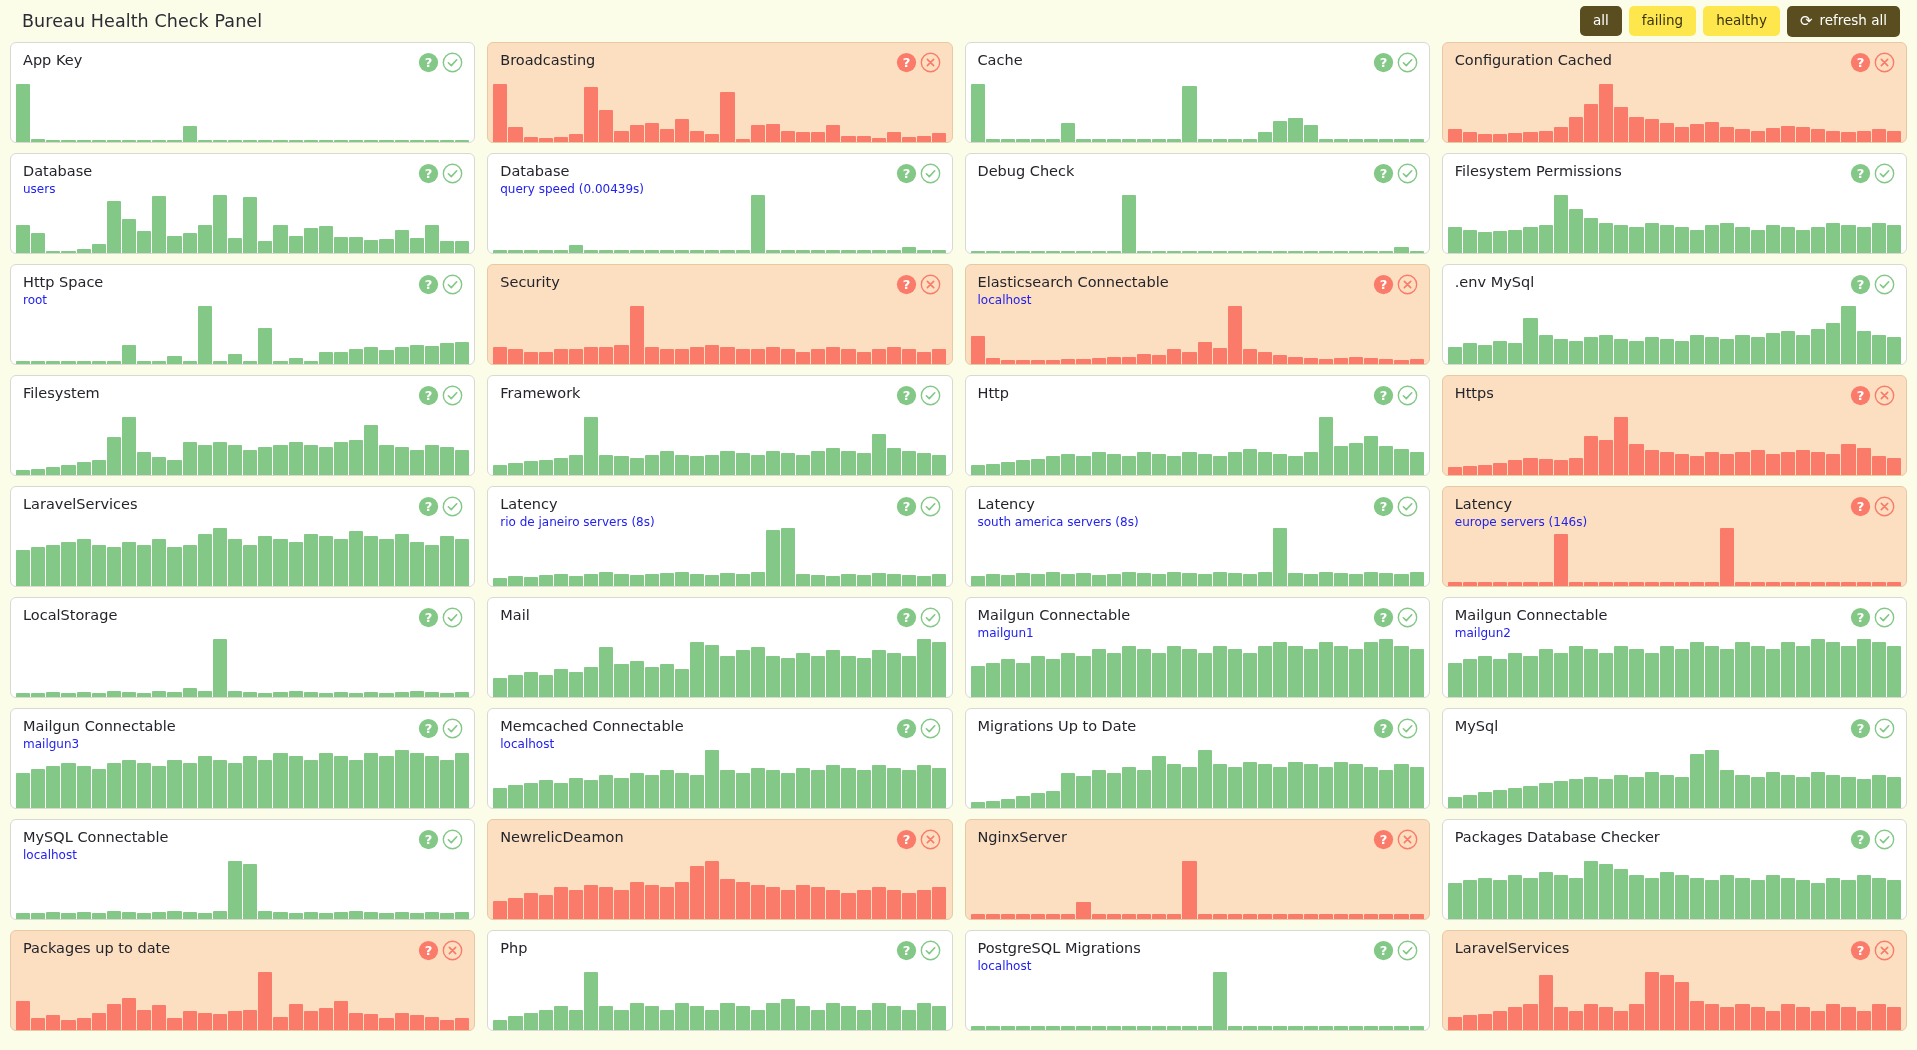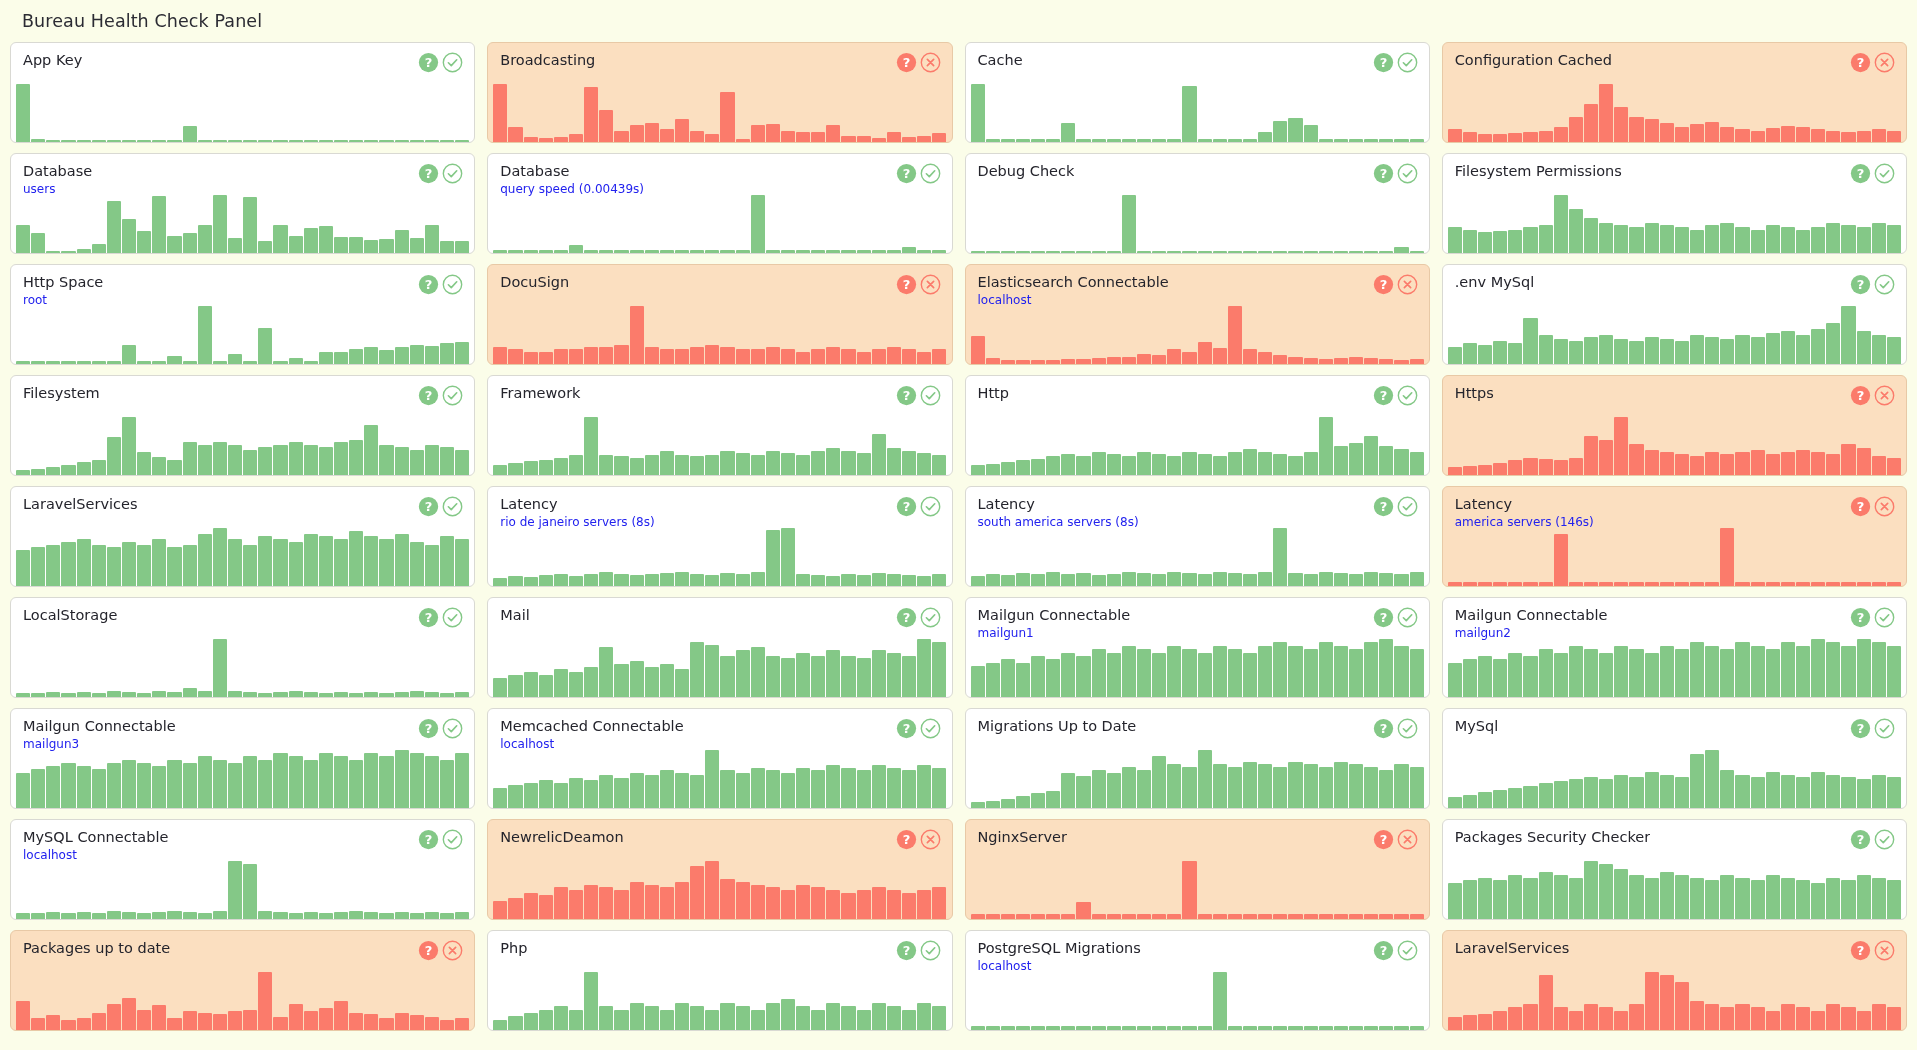--- a/index.html
+++ b/index.html
@@ -148,20 +148,35 @@
   }
   .card.failing .bar { background: #fb7b6b; }
 </style>
 </head>
 <body>
 
 <div class="page">
 
   <div class="topbar">
     <div class="app-title">Bureau Health Check Panel</div>
+    <div class="toolbar">
+      <button class="btn btn-dark">
+        <span>all</span>
+      </button>
+      <button class="btn btn-yellow">
+        <span>failing</span>
+      </button>
+      <button class="btn btn-yellow">
+        <span>healthy</span>
+      </button>
+      <button class="btn btn-dark">
+        <span class="refresh-glyph">⟳</span>
+        <span>refresh all</span>
+      </button>
+    </div>
   </div>
 
   <div class="grid" id="grid">
       <div class="card">
         <div class="card-head">
           <div class="card-titles">
             <div class="card-title">App Key</div>
           </div>
           <div class="card-icons">
             <span>
@@ -634,21 +649,21 @@
           <div class="bar" style="height: 17px;"></div>
           <div class="bar" style="height: 19px;"></div>
           <div class="bar" style="height: 18px;"></div>
           <div class="bar" style="height: 21px;"></div>
           <div class="bar" style="height: 22px;"></div>
         </div>
       </div>
       <div class="card failing">
         <div class="card-head">
           <div class="card-titles">
-            <div class="card-title">DocuSign</div>
+            <div class="card-title">Security</div>
           </div>
           <div class="card-icons">
             <span>
               <svg class="ic" viewBox="0 0 24 24" aria-hidden="true">
                 <circle cx="12" cy="12" r="11" fill="#fb7b6b"></circle>
                 <text x="12" y="17.4" text-anchor="middle" font-family="DejaVu Sans, sans-serif" font-size="15" font-weight="bold" fill="#ffffff">?</text>
               </svg>
             </span>
             <span>
               <svg class="ic" viewBox="0 0 24 24" aria-hidden="true">
@@ -1168,21 +1183,21 @@
           <div class="bar" style="height: 14px;"></div>
           <div class="bar" style="height: 13px;"></div>
           <div class="bar" style="height: 12px;"></div>
           <div class="bar" style="height: 14px;"></div>
         </div>
       </div>
       <div class="card failing">
         <div class="card-head">
           <div class="card-titles">
             <div class="card-title">Latency</div>
-            <div class="card-sub">america servers (146s)</div>
+            <div class="card-sub">europe servers (146s)</div>
           </div>
           <div class="card-icons">
             <span>
               <svg class="ic" viewBox="0 0 24 24" aria-hidden="true">
                 <circle cx="12" cy="12" r="11" fill="#fb7b6b"></circle>
                 <text x="12" y="17.4" text-anchor="middle" font-family="DejaVu Sans, sans-serif" font-size="15" font-weight="bold" fill="#ffffff">?</text>
               </svg>
             </span>
             <span>
               <svg class="ic" viewBox="0 0 24 24" aria-hidden="true">
@@ -1809,21 +1824,21 @@
           <div class="bar" style="height: 5px;"></div>
           <div class="bar" style="height: 5px;"></div>
           <div class="bar" style="height: 5px;"></div>
           <div class="bar" style="height: 5px;"></div>
           <div class="bar" style="height: 5px;"></div>
         </div>
       </div>
       <div class="card">
         <div class="card-head">
           <div class="card-titles">
-            <div class="card-title">Packages Security Checker</div>
+            <div class="card-title">Packages Database Checker</div>
           </div>
           <div class="card-icons">
             <span>
               <svg class="ic" viewBox="0 0 24 24" aria-hidden="true">
                 <circle cx="12" cy="12" r="11" fill="#84c887"></circle>
                 <text x="12" y="17.4" text-anchor="middle" font-family="DejaVu Sans, sans-serif" font-size="15" font-weight="bold" fill="#ffffff">?</text>
               </svg>
             </span>
             <span>
               <svg class="ic" viewBox="0 0 24 24" aria-hidden="true">

